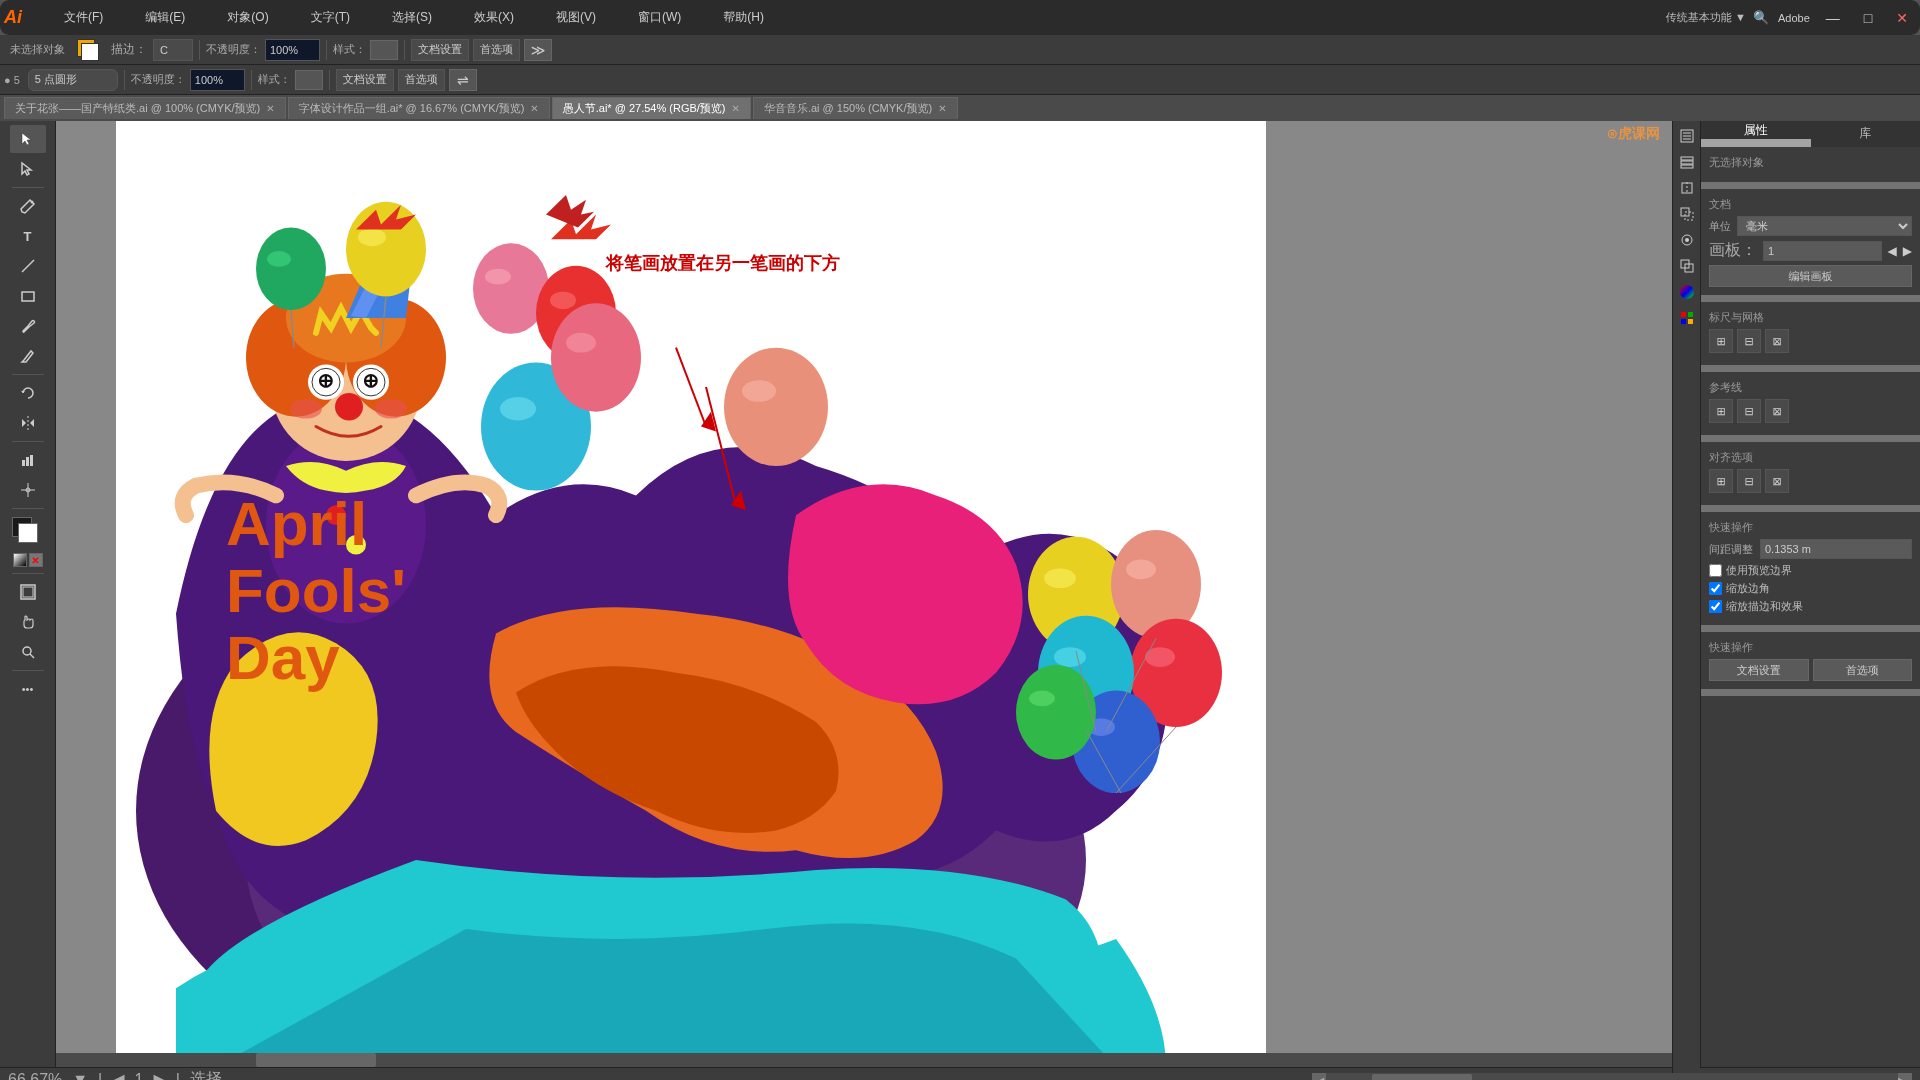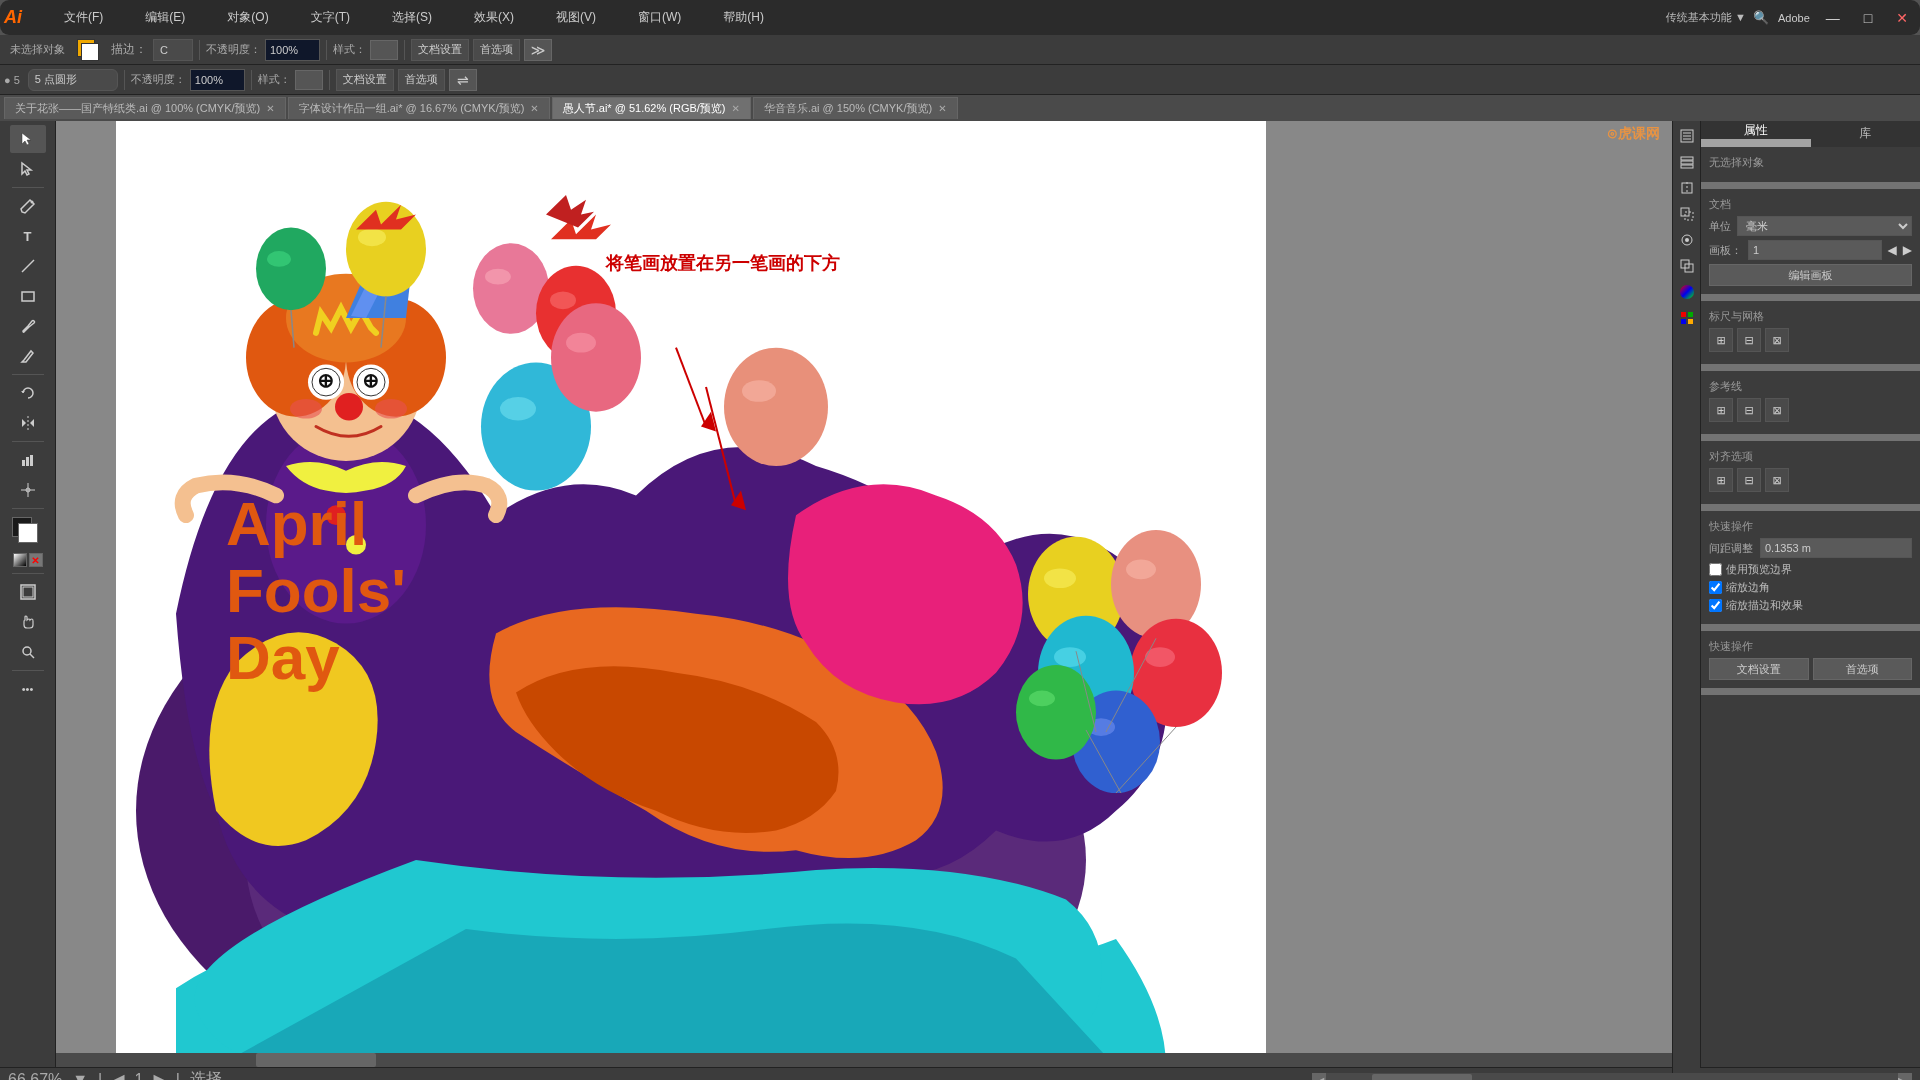--- a/index.html
+++ b/index.html
@@ -406,21 +406,21 @@
 <div id="tabs">
   <div class="tab">
     <span>关于花张——国产特纸类.ai @ 100% (CMYK/预览)</span>
     <span class="tab-close">✕</span>
   </div>
   <div class="tab">
     <span>字体设计作品一组.ai* @ 16.67% (CMYK/预览)</span>
     <span class="tab-close">✕</span>
   </div>
   <div class="tab active">
-    <span>愚人节.ai* @ 51.62% (RGB/预览)</span>
+    <span>愚人节.ai* @ 27.54% (RGB/预览)</span>
     <span class="tab-close">✕</span>
   </div>
   <div class="tab">
     <span>华音音乐.ai @ 150% (CMYK/预览)</span>
     <span class="tab-close">✕</span>
   </div>
 </div>
 
 <div id="main">
 
@@ -742,21 +742,21 @@
       <div class="panel-label">无选择对象</div>
     </div>
 
     <div class="panel-section">
       <div class="panel-label">文档</div>
       <div class="panel-row">
         <span style="color:#aaa;font-size:11px;">单位</span>
         <select class="panel-input" style="flex:1;"><option>毫米</option></select>
       </div>
       <div class="panel-row">
-        <span style="color:#aaa;font-size:11px;">画板：</span>
+        <span style="color:#aaa;font-size:16px;">画板：</span>
         <input type="text" class="panel-input" style="width: 40px;" value="1">
         <span style="color:#ccc;cursor:pointer;">◀</span>
         <span style="color:#ccc;cursor:pointer;">▶</span>
       </div>
       <button class="panel-btn">编辑画板</button>
     </div>
 
     <div class="panel-section">
       <div class="panel-label">标尺与网格</div>
       <div class="icon-row">

